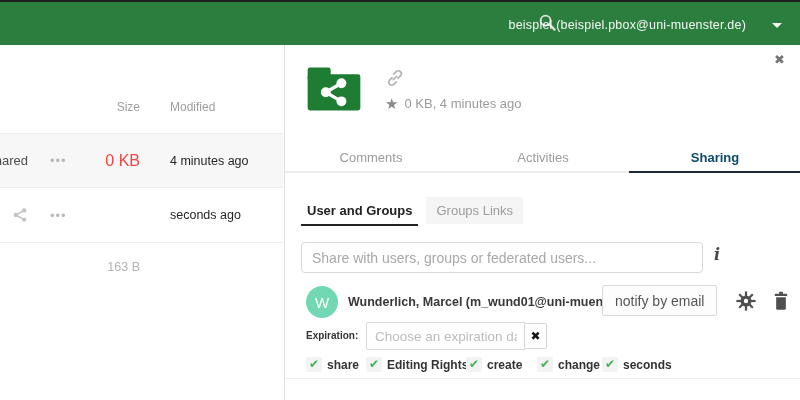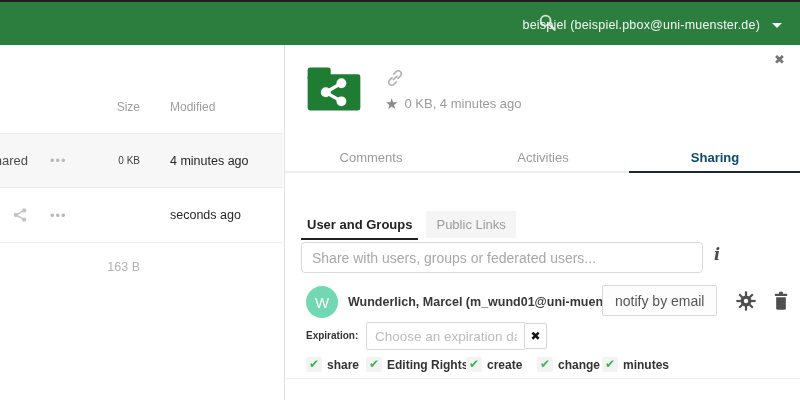--- a/index.html
+++ b/index.html
@@ -6,57 +6,57 @@
   html,body { background:#fff; }
   #app {
     position:relative; width:800px; height:400px; overflow:hidden;
     font-family:"Liberation Sans","DejaVu Sans",sans-serif;
     background:#fff; color:#333;
   }
   
   .topbar { position:absolute; left:0; top:0; width:800px; height:45px;
     background:#2b7e3d; border-top:2px solid #1e1e1e; }
   .search-ic { position:absolute; left:538px; top:11px; width:19px; height:19px; cursor:pointer; }
-  .usermenu { position:absolute; right:18px; top:0; height:45px; display:flex; align-items:center; gap:12px; cursor:pointer; }
+  .usermenu { position:absolute; right:18px; top:0; height:45px; display:flex; align-items:center; gap:26px; cursor:pointer; }
   .usermenu .uname { color:rgba(255,255,255,.95); font-size:12.5px; letter-spacing:.2px; }
   .caret { width:0; height:0; border-left:5px solid transparent; border-right:5px solid transparent;
     border-top:5px solid rgba(255,255,255,.95); margin-top:2px; }
   
   .filelist { position:absolute; left:0; top:45px; width:284px; height:355px; background:#fff; }
   .col-size { position:absolute; left:85px; width:55px; text-align:right; }
   .col-mod  { position:absolute; left:170px; }
   .lheader { position:absolute; left:0; top:55px; width:283px; height:28px; font-size:12px; color:#9e9e9e; }
   .lheader > div { top:0; }
   .frow { position:absolute; left:0; width:283px; height:55px; overflow:hidden; }
   .frow > div, .frow > span { position:absolute; top:0; height:100%; display:flex; align-items:center; }
   .frow.sel { top:88px; background:#f7f7f7; border-top:1px solid #ececec; border-bottom:1px solid #ececec; }
   .frow.r2 { top:143px; background:#fff; border-bottom:1px solid #ececec; }
   .shared-link { left:-14px; font-size:13px; color:#4e4e4e; cursor:pointer; }
   .more { left:50px; font-size:13px; color:#b9b9b9; letter-spacing:1px; cursor:pointer; }
-  .fsize { left:85px; width:55px; justify-content:flex-end; font-size:10px; color:#404040; }
+  .fsize { left:85px; width:55px; justify-content:flex-end; font-size:16px; color:#ef4444; }
   .fmod { left:170px; font-size:12.5px; color:#262626; }
   .rowshare-ic { left:10px; cursor:pointer; }
   .fsummary { position:absolute; left:85px; width:55px; top:215px; text-align:right; font-size:12.5px; color:#b3b3b3; }
   
   .panel { position:absolute; left:284px; top:45px; width:516px; height:355px;
     background:#fff; border-left:1px solid #e0e0e0; }
   .close-btn { position:absolute; left:489px; top:8px; font-size:13px; color:#757575;
     font-weight:bold; cursor:pointer; line-height:1; }
   .foldericon { position:absolute; left:21px; top:16px; width:56px; height:56px; }
   .titlerow { position:absolute; left:100px; top:20px; display:flex; align-items:center; gap:10px; }
   .ptitle { font-size:20px; color:#333; font-weight:400; white-space:nowrap; }
   .link-ic { width:20px; height:20px; margin-top:3px; cursor:pointer; }
   .metarow { position:absolute; left:100px; top:51px; display:flex; align-items:center; gap:6px; }
   .star { font-size:15px; color:#8a8a8a; line-height:1; cursor:pointer; }
   .meta { font-size:13px; color:#9b9b9b; }
   .tabs { position:absolute; left:0; top:100px; width:516px; height:28px; display:flex; }
   .tab { flex:1; text-align:center; font-size:13px; color:#9b9b9b; padding-top:5px;
     border-bottom:2px solid #ededed; cursor:pointer; }
   .tab.active { color:#0c4a6e; font-weight:600; border-bottom:2px solid #1b2a38; }
-  .subtabs { position:absolute; left:16px; top:166px; display:flex; gap:8px; align-items:flex-start; }
+  .subtabs { position:absolute; left:16px; top:152px; display:flex; gap:8px; align-items:flex-start; }
   .subtab { font-size:13px; padding:6px 10px; cursor:pointer; }
   .subtab.active { color:#222; font-weight:700; padding:6px 6px; border-bottom:2px solid #222; }
   .subtab.inactive { background:#f5f5f5; color:#9b9b9b; }
   .share-input { position:absolute; left:16px; top:197px; width:402px; height:31px;
     border:1px solid #d9d9d9; border-radius:4px; padding:0 10px; font-size:14px; color:#333;
     font-family:"Liberation Sans","DejaVu Sans",sans-serif; outline:none; background:#fff; }
   .share-input::placeholder { color:#a8a8a8; }
   .info-ic { position:absolute; left:429px; top:200px; font-family:"DejaVu Serif",serif;
     font-style:italic; font-weight:bold; font-size:16px; color:#4a4a4a; cursor:pointer; }
   .avatar { position:absolute; left:21px; top:241px; width:32px; height:32px; border-radius:50%;
@@ -167,21 +167,21 @@
     </div>
 
     <div class="tabs">
       <div class="tab">Comments</div>
       <div class="tab">Activities</div>
       <div class="tab active">Sharing</div>
     </div>
 
     <div class="subtabs">
       <div class="subtab active">User and Groups</div>
-      <div class="subtab inactive">Public Links</div>
+      <div class="subtab inactive">Groups Links</div>
     </div>
 
     <input class="share-input" type="text" placeholder="Share with users, groups or federated users..." style="">
     <span class="info-ic">i</span>
 
     <div class="avatar">W</div>
     <div class="sharee-name">Wunderlich, Marcel (m_wund01@uni-muenster.de)</div>
     <button class="notify-btn">notify by email</button>
 
     <svg class="gear-ic" viewBox="0 0 24 24">
@@ -222,18 +222,18 @@
     <div class="perm p2">
       <span class="check">✔</span>
       <span class="plabel">create</span>
     </div>
     <div class="perm p3">
       <span class="check">✔</span>
       <span class="plabel">change</span>
     </div>
     <div class="perm p4">
       <span class="check">✔</span>
-      <span class="plabel">minutes</span>
+      <span class="plabel">seconds</span>
     </div>
 
     <div class="bottom-divider"></div>
   </div>
 </div>
 
 </body></html>

